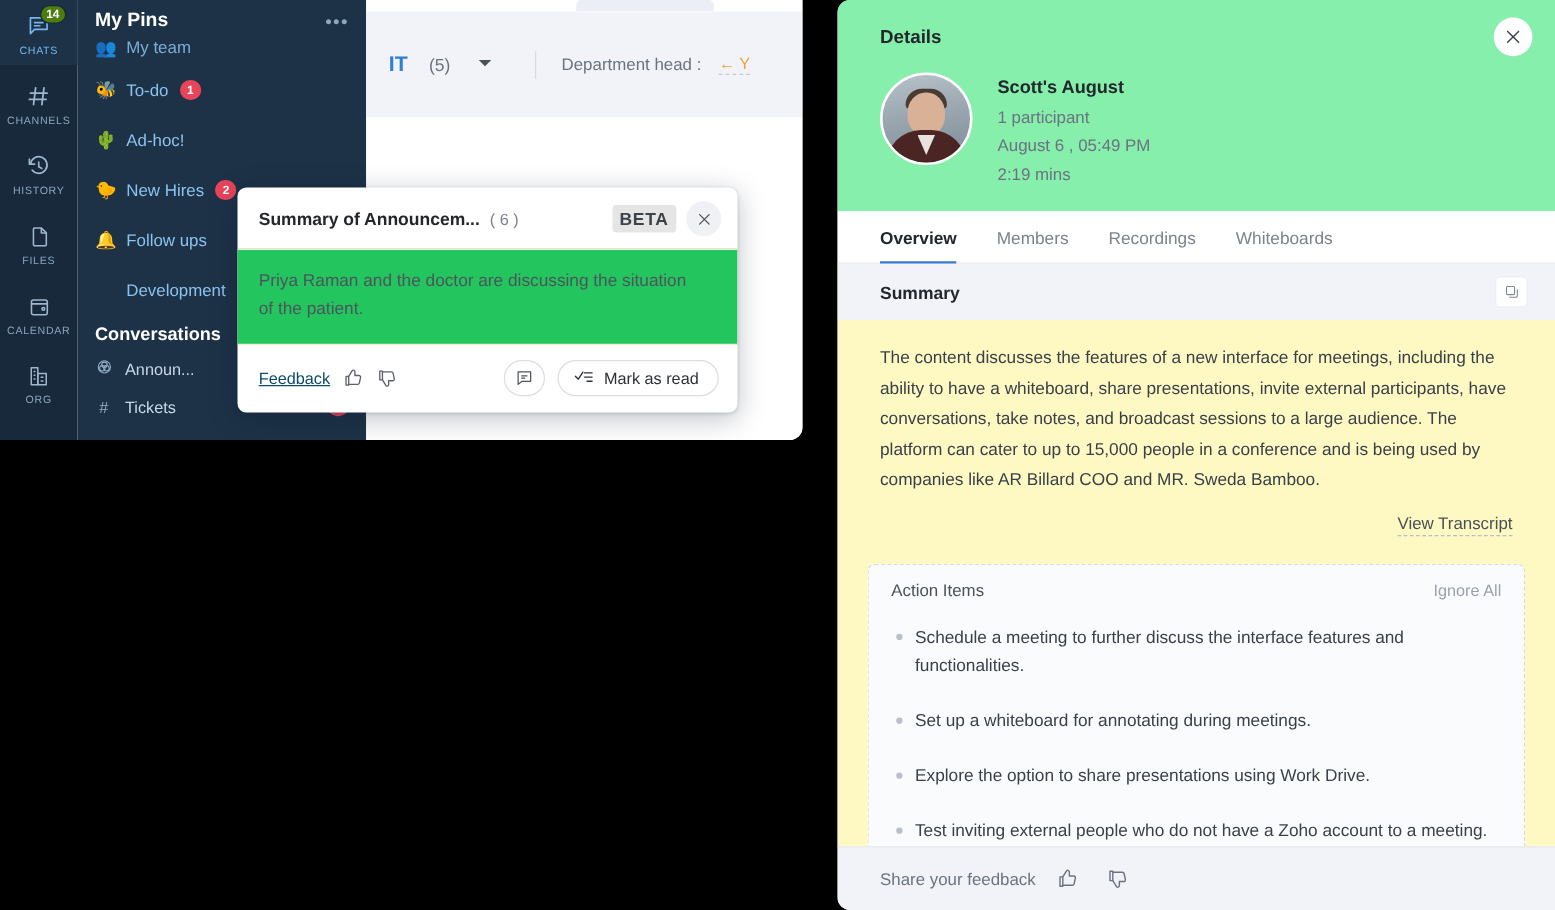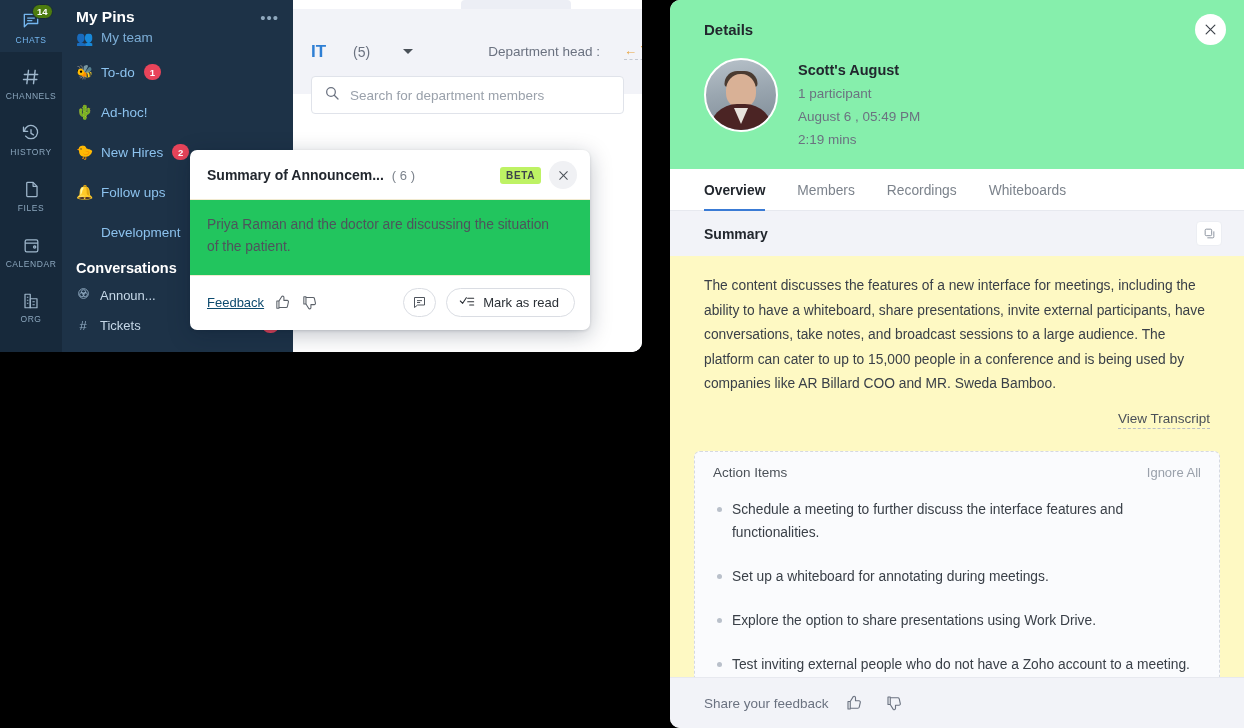--- a/index.html
+++ b/index.html
@@ -90,21 +90,21 @@
     position: absolute; left: 293px; top: 0; width: 349px; height: 352px;
     background: #ffffff; border-radius: 0 0 10px 0; overflow: hidden;
   }
   .tabstrip { height: 9px; background: #ffffff; position: relative; }
   .tabstrip .ghost-tab {
     position: absolute; left: 168px; top: 0; width: 110px; height: 9px;
     background: #eceef5; border-radius: 4px 4px 0 0;
   }
   .main-head {
     height: 85px; background: #f2f3f8; display: flex; align-items: center;
-    padding: 0 18px; gap: 24px;
+    padding: 0 18px; gap: 14px;
   }
   .dept-name { font-size: 17px; font-weight: 600; color: #2f7fd4; }
   .dept-count { font-size: 14px; color: #6b7280; margin-left: 3px; }
   .caret { margin-left: 8px; color: #4a5158; font-size: 11px; }
   .vsep { width: 1px; height: 22px; background: #d6dae3; margin: 0 6px 0 20px; }
   .dept-head-label { font-size: 13.5px; color: #6b7280; white-space: nowrap; }
   .dept-head-val {
     border-bottom: 1px dashed #c4c9d2; color: #e8a33d; font-size: 13px;
     padding-bottom: 1px; white-space: nowrap;
   }
@@ -122,21 +122,21 @@
     background: #ffffff; border-radius: 7px;
     box-shadow: 0 5px 22px rgba(12,25,45,.26), 0 1px 3px rgba(12,25,45,.14);
     overflow: hidden;
   }
   .popup-head {
     display: flex; align-items: center; padding: 11px 13px 10px 17px; gap: 8px;
   }
   .popup-title { font-size: 14px; font-weight: 700; color: #22272e; }
   .popup-count { font-size: 13px; color: #7c838c; }
   .beta-chip {
-    margin-left: auto; background: #bef264; color: #3d434b; font-size: 10px;
+    margin-left: auto; background: #e5e5e5; color: #3d434b; font-size: 14px;
     font-weight: 700; letter-spacing: .6px; padding: 3px 6px; border-radius: 3px;
   }
   .popup-close {
     width: 28px; height: 28px; border-radius: 50%; background: #f0f1f4;
     display: flex; align-items: center; justify-content: center; cursor: pointer;
     color: #4b5158;
   }
   .popup-body {
     background: #22c55e; padding: 14px 29px 16px 17px;
     border-top: 1px solid #f1ead0; border-bottom: 1px solid #f1ead0;
@@ -422,31 +422,20 @@
         <span class="caret">
           <svg width="12" height="8" viewBox="0 0 12 8" fill="currentColor">
               <path d="M1 1l5 5 5-5z"></path>
             </svg>
         </span>
         <span class="vsep"></span>
         <span class="dept-head-label">Department head :</span>
         <span class="dept-head-val">← Y</span>
       </div>
 
-      <div class="search-wrap">
-        <div class="search-box">
-          <span>
-            <svg width="16" height="16" viewBox="0 0 24 24" fill="none" stroke="#6b7280" stroke-width="1.9" stroke-linecap="round">
-                <circle cx="10.5" cy="10.5" r="6.5"></circle>
-                <path d="M15.4 15.4L21 21"></path>
-              </svg>
-          </span>
-          <span class="search-ph">Search for department members</span>
-        </div>
-      </div>
 
       <div class="main-body"></div>
     </div>
 
     <div class="popup">
       <div class="popup-head">
         <span class="popup-title">Summary of Announcem...</span>
         <span class="popup-count">( 6 )</span>
         <span class="beta-chip">BETA</span>
         <span class="popup-close">

